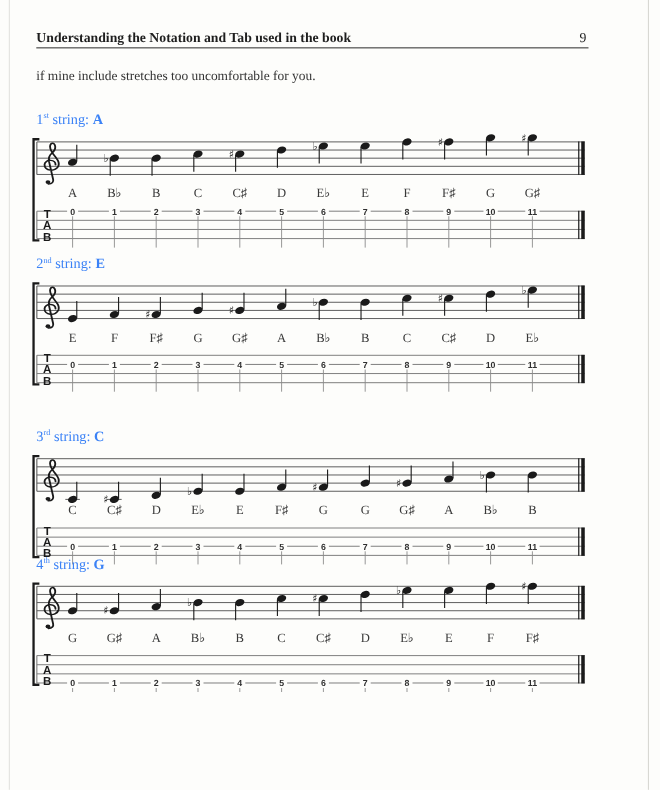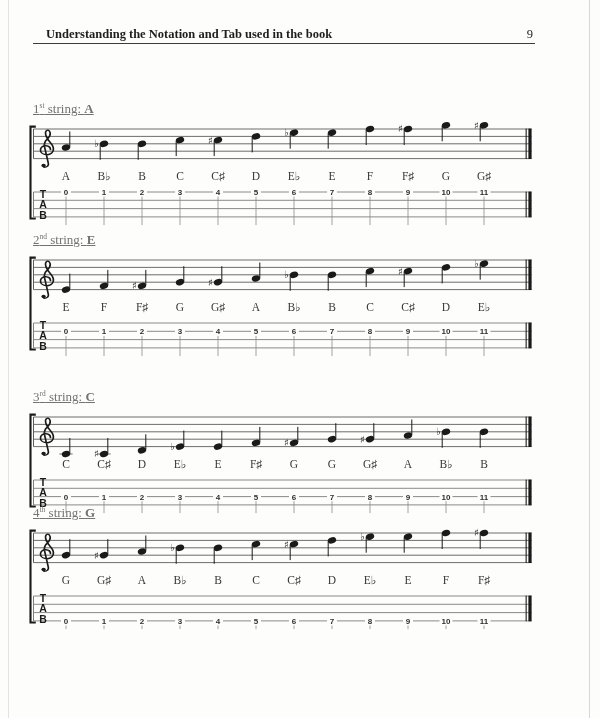--- a/index.html
+++ b/index.html
@@ -7,46 +7,47 @@
     width:600px;height:718px;position:relative;overflow:hidden;
     background:#fdfdfb;
     font-family:"Liberation Serif","DejaVu Serif",serif;
     color:#2c2c2c;
   }
   .scan-edge{position:absolute;top:0;bottom:0;width:1px;}
   .scan-edge.left{left:8px;background:#e3e3df;}
   .scan-edge.right{left:589px;background:#d8d8d3;}
 
   .hdr{position:absolute;left:33px;top:27px;width:502px;height:16px;}
-  .hdr .title{position:absolute;left:0;top:0;font-weight:bold;font-size:12.5px;color:#1e1e1e;white-space:nowrap;margin-left:13px;}
+  .hdr .title{position:absolute;left:0;top:0;font-weight:bold;font-size:12.5px;color:#1e1e1e;white-space:nowrap;}
   .hdr .pnum{position:absolute;right:2px;top:0;font-size:12.5px;color:#1e1e1e;}
   .hdr-rule{position:absolute;left:33px;top:43px;width:502px;border-top:1.4px solid #3c3c3c;}
 
   .intro{position:absolute;left:33px;top:61px;width:512px;font-size:12.2px;line-height:16.5px;color:#333;}
 
   .section{position:absolute;left:0;width:600px;height:131px;}
-  .sec-label{position:absolute;left:33px;top:2px;font-size:13px;color:#737373;text-decoration:underline;}
+  .sec-label{position:absolute;left:33px;top:2px;font-size:13px;color:#3b82f6;}
   .sec-label sup{font-size:7.5px;vertical-align:super;line-height:0;}
   .sec-label b{font-weight:bold;}
   .section svg{position:absolute;left:0;top:19px;}
   svg text{user-select:none;}
 </style>
 </head>
 <body>
 
 <div class="scan-edge left"></div>
 <div class="scan-edge right"></div>
 
 <div class="hdr">
   <div class="title">Understanding the Notation and Tab used in the book</div>
   <div class="pnum">9</div>
 </div>
 <div class="hdr-rule"></div>
 
 <div class="intro">
+  <div>if mine include stretches too uncomfortable for you.</div>
 </div>
 
 <div id="sections">
     <div class="section" style="top: 99px;">
       <div class="sec-label"><span>1</span><sup>st</sup><span> string: </span><b>A</b></div>
       <svg width="600" height="113" viewBox="0 0 600 113">
         <path d="M35.8 8.6 H30.5 V100.5 H35.8" fill="none" stroke="#1a1a1a" stroke-width="2.1"></path>
         <line x1="33.5" y1="11" x2="531.5" y2="11" stroke="#5c5c5c" stroke-width="0.9"></line>
         <line x1="33.5" y1="18.4" x2="531.5" y2="18.4" stroke="#5c5c5c" stroke-width="0.9"></line>
         <line x1="33.5" y1="25.8" x2="531.5" y2="25.8" stroke="#5c5c5c" stroke-width="0.9"></line>

